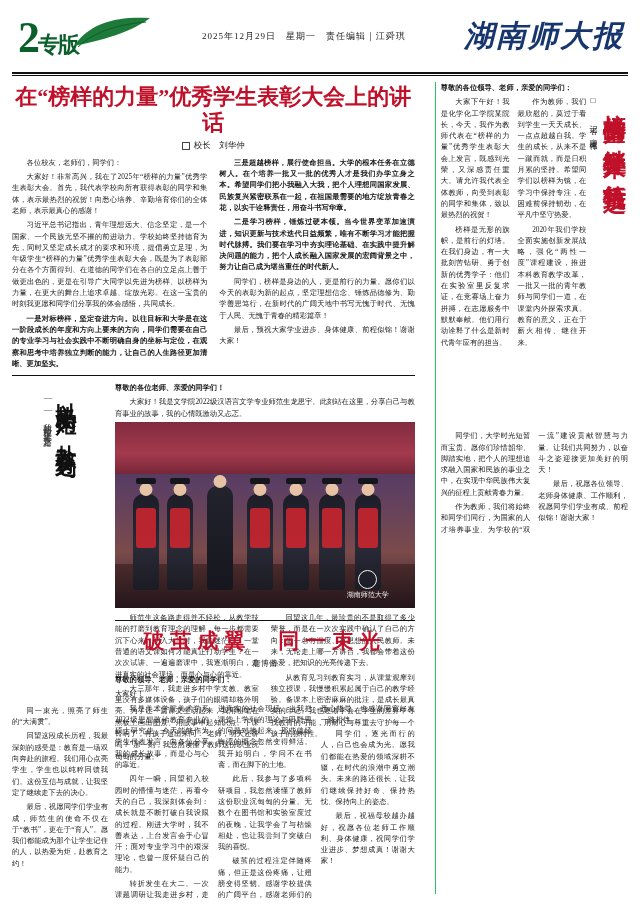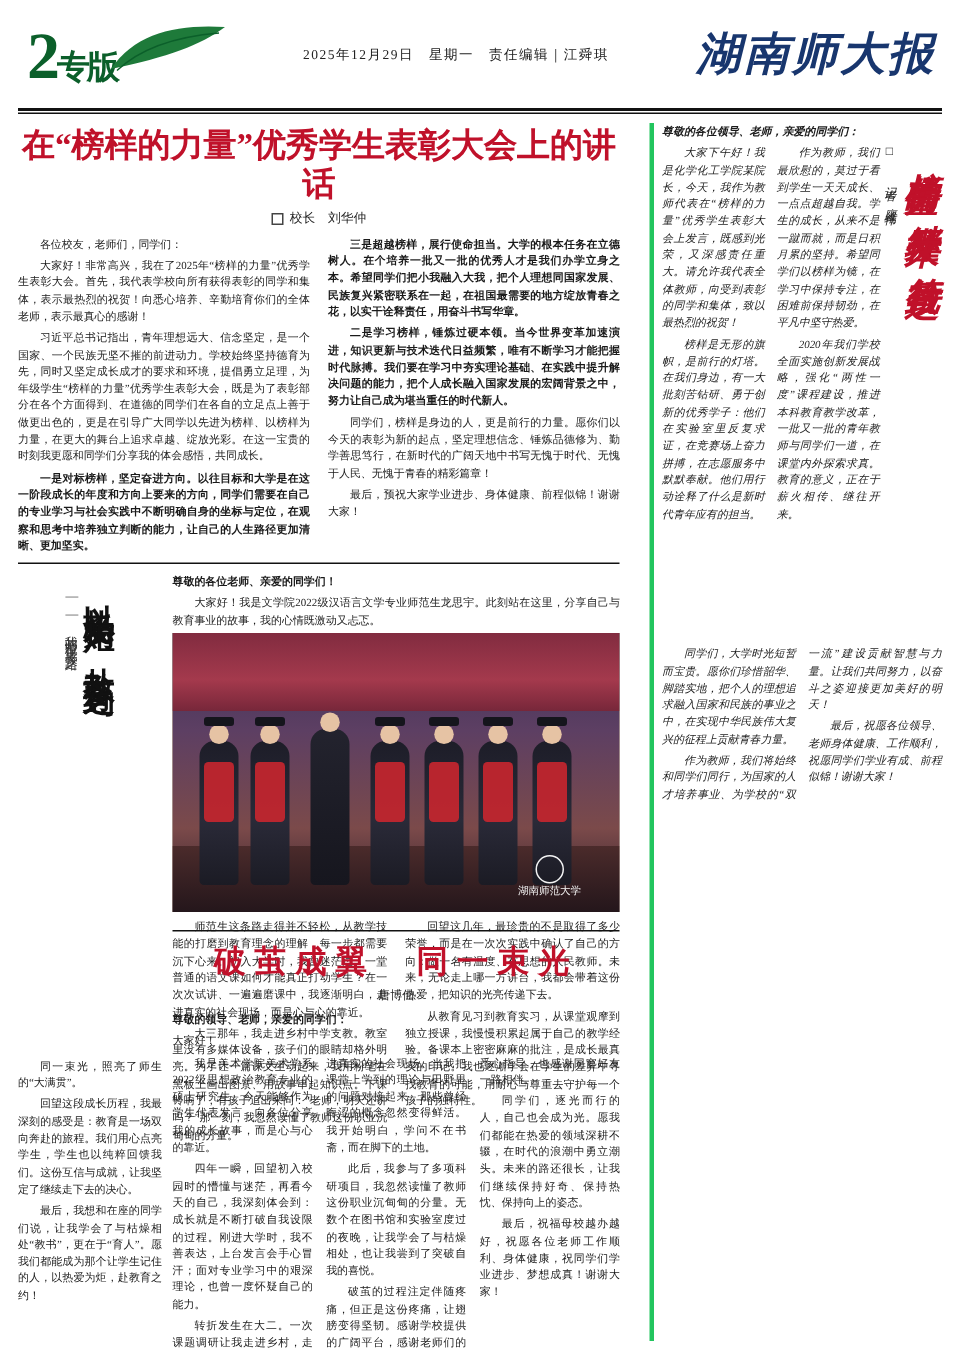--- a/index.html
+++ b/index.html
@@ -35,21 +35,21 @@
     font-family:"Liberation Serif",serif;
     letter-spacing:2px;
     font-style:italic;
   }
   .rule-thick{height:2px;background:#111;margin:4px 0 0 0;}
   .rule-thin{height:1px;background:#111;margin:1px 0 6px 0;}
 
   
   .body-grid{display:flex;gap:20px;height:812px;}
   .col-left{width:415px;position:relative;}
-  .col-right{width:193px;position:relative;border-left:3px solid #22c55e;padding-left:5px;font-style:italic;}
+  .col-right{width:193px;position:relative;border-left:1px solid #22c55e;padding-left:5px;}
 
   
   .headline{
     color:#c0112a;
     font-size:22px;font-weight:bold;
     text-align:center;
     letter-spacing:0px;
     line-height:1.2;
     margin:2px 0 3px 0;
     font-family:"Liberation Serif",serif;
@@ -236,21 +236,21 @@
             <p class="tx">大三那年，我走进乡村中学支教。教室里没有多媒体设备，孩子们的眼睛却格外明亮。为了让一篇课文生动起来，我用粉笔在黑板上画出图景、用故事串起知识点。下课铃响了，有孩子追出来问：“老师，明天还讲吗？”那一刻，我忽然读懂了教师这份职业沉甸甸的分量。</p>
             <p class="tx">回望这几年，最珍贵的不是取得了多少荣誉，而是在一次次实践中确认了自己的方向：做一名有温度、有思想的人民教师。未来，无论走上哪一方讲台，我都会带着这份热爱，把知识的光亮传递下去。</p>
             <p class="tx">从教育见习到教育实习，从课堂观摩到独立授课，我慢慢积累起属于自己的教学经验。备课本上密密麻麻的批注，是成长最真实的印记。我也逐渐学会在学生的差异中寻找教育的可能，用耐心与尊重去守护每一个孩子的独特性。</p>
           </div>
         </div>
       </div>
 
       <div style="width:96px;position:absolute;left:0;bottom:22px;">
         <p class="tx">同一束光，照亮了师生的“大满贯”。</p>
         <p class="tx">回望这段成长历程，我最深刻的感受是：教育是一场双向奔赴的旅程。我们用心点亮学生，学生也以纯粹回馈我们。这份互信与成就，让我坚定了继续走下去的决心。</p>
-        <p class="tx">最后，我想和在座的同学们说，让我学会了与枯燥相处“教书”，更在于“育人”。愿我们都能成为那个让学生记住的人，以热爱为炬，赴教育之约！</p>
+        <p class="tx">最后，祝愿同学们学业有成，师范生的使命不仅在于“教书”，更在于“育人”。愿我们都能成为那个让学生记住的人，以热爱为炬，赴教育之约！</p>
       </div>
 
       <div style="position:absolute;left:103px;right:0;top:538px;">
         <div class="topline"></div>
         <div class="h2red">破茧成翼　同一束光</div>
         <div class="byline2">
           <span class="sq"></span><span>唐博仙</span>
         </div>
         <p class="tx" style="text-indent:0;font-weight:bold;">尊敬的领导、老师，亲爱的同学们：</p>
         <p class="tx" style="text-indent:0;">大家好！</p>

